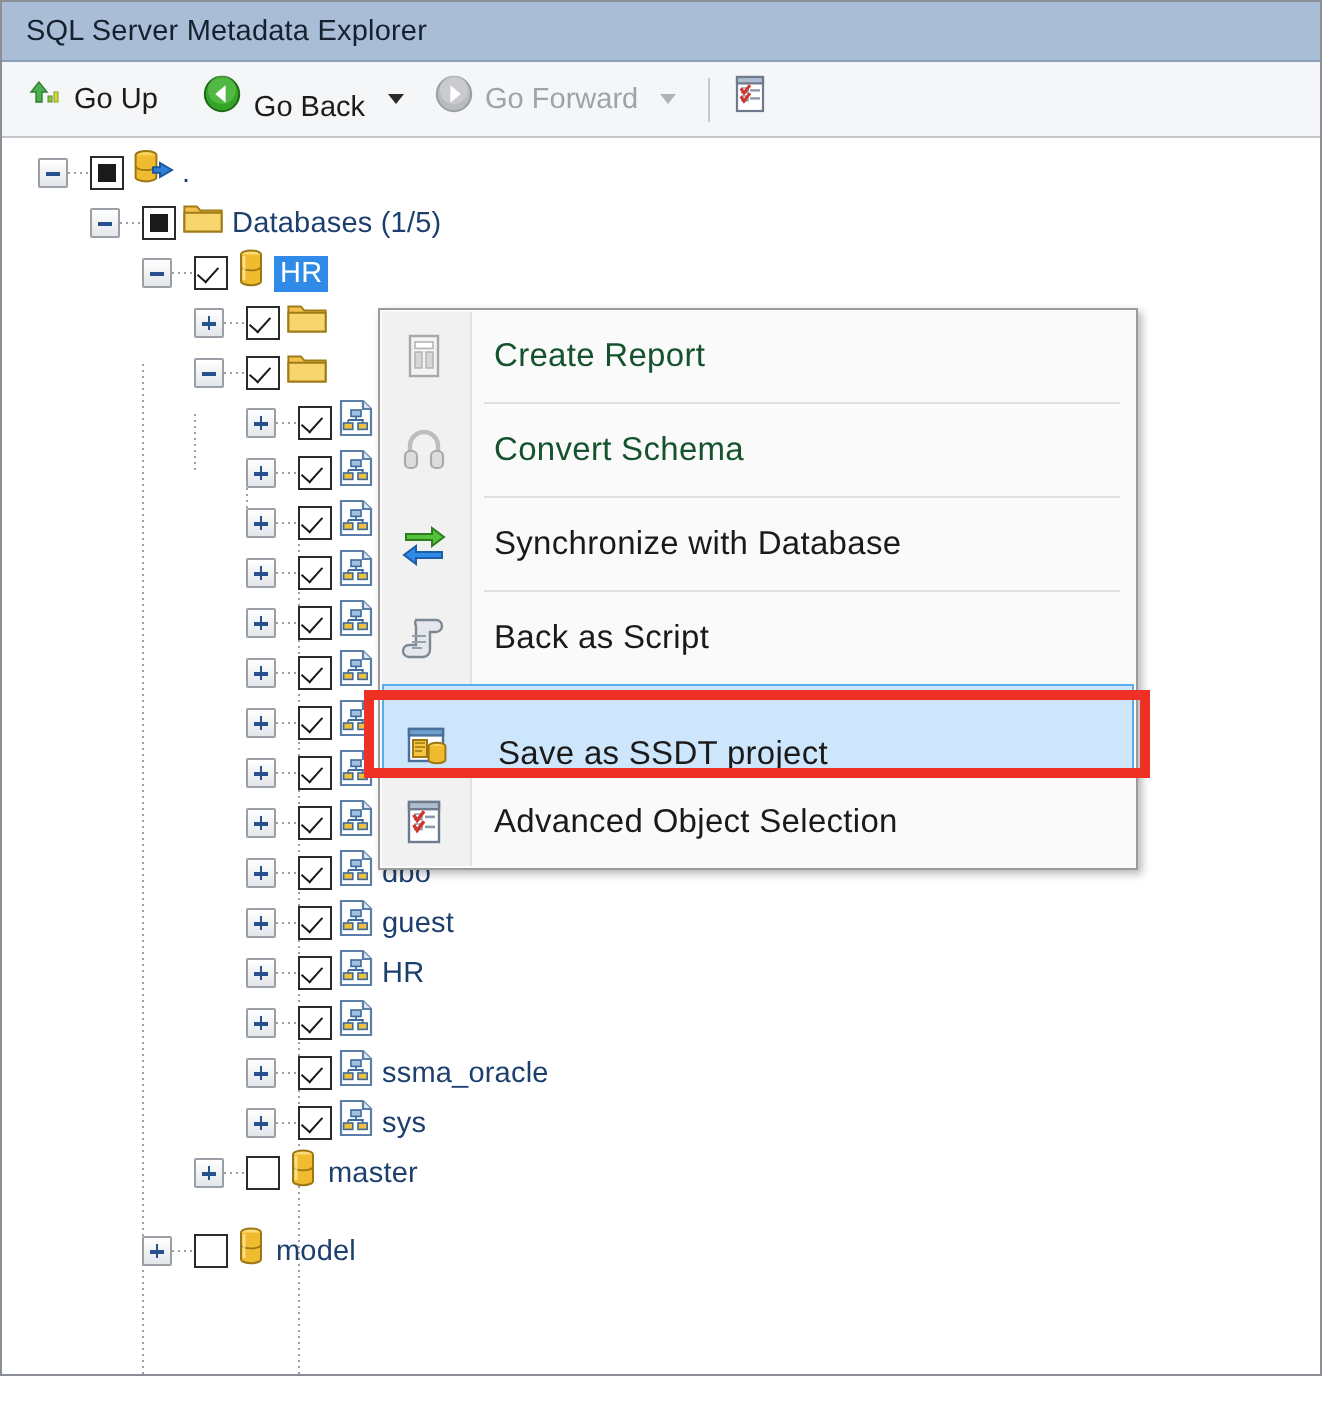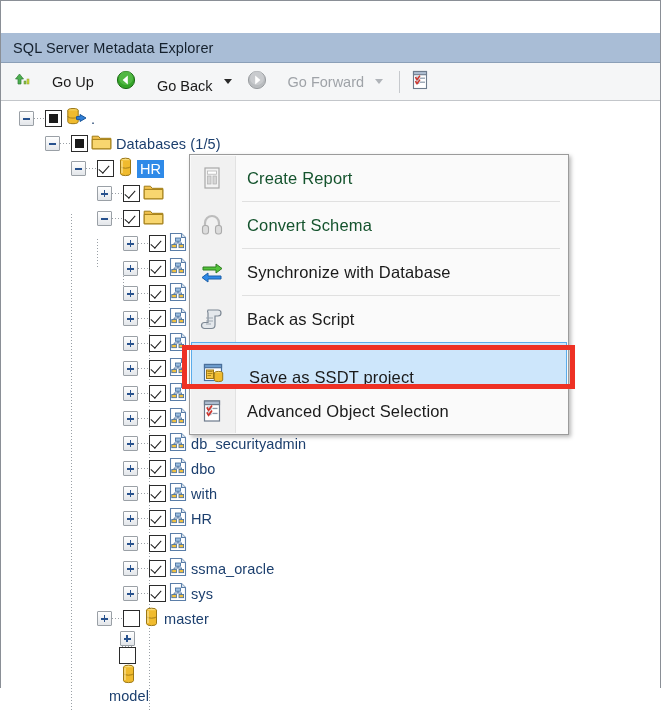--- a/index.html
+++ b/index.html
@@ -29,21 +29,20 @@
 
   
   #titlebar {
     height: 30px;
     background: #a9bdd6;
     border-bottom: 1px solid #8b9fb7;
     box-sizing: border-box;
     display: flex;
     align-items: center;
     padding-left: 12px;
-    margin-top: 32px;
   }
   #titlebar .title-text {
     font-size: 14.5px;
     color: #15212e;
     letter-spacing: .1px;
   }
 
   
   #toolbar {
     height: 38px;
@@ -51,21 +50,21 @@
     border-bottom: 1px solid #c3c6ca;
     box-sizing: border-box;
     display: flex;
     align-items: center;
     padding-left: 6px;
     gap: 0px;
   }
   .tb-btn {
     display: flex;
     align-items: center;
-    gap: 21px;
+    gap: 6px;
     padding: 3px 6px;
     border-radius: 3px;
     cursor: default;
     white-space: nowrap;
   }
   .tb-btn .lbl {
     font-size: 14.5px;
     color: #1b1b1b;
   }
   .tb-btn.disabled .lbl { color: #9fa3a8; }
@@ -523,21 +522,21 @@
         <span class="cb checked"></span>
         <span class="ic"><svg width="18" height="20" viewBox="0 0 18 20">
       <path d="M1.5 1.5 h11 l4 4 v13 h-15 z" fill="#ffffff" stroke="#5b7ea8" stroke-width="1.1"></path>
       <path d="M12.5 1.5 v4 h4" fill="#dce7f2" stroke="#5b7ea8" stroke-width="1.1"></path>
       <rect x="6.5" y="6" width="5" height="3.2" fill="#9fc0e0" stroke="#3f6punch" stroke-width=".8"></rect>
       <rect x="6.5" y="6" width="5" height="3.2" fill="#9fc0e0" stroke="#3f6a9c" stroke-width=".8"></rect>
       <rect x="2.8" y="12.5" width="4.6" height="3.2" fill="#f0c040" stroke="#3f6a9c" stroke-width=".8"></rect>
       <rect x="10" y="12.5" width="4.6" height="3.2" fill="#f0c040" stroke="#3f6a9c" stroke-width=".8"></rect>
       <path d="M9 9.2 v1.8 M5.1 11 h7.8 M5.1 11 v1.5 M12.3 11 v1.5" stroke="#3f6a9c" stroke-width=".9" fill="none"></path>
     </svg></span>
-        <span class="label">with</span>
+        <span class="label">guest</span>
       </div>
       <div class="row" style="top: 405px; padding-left: 122px;">
         <span class="exp plus"></span>
         <span class="dots"></span>
         <span class="cb checked"></span>
         <span class="ic"><svg width="18" height="20" viewBox="0 0 18 20">
       <path d="M1.5 1.5 h11 l4 4 v13 h-15 z" fill="#ffffff" stroke="#5b7ea8" stroke-width="1.1"></path>
       <path d="M12.5 1.5 v4 h4" fill="#dce7f2" stroke="#5b7ea8" stroke-width="1.1"></path>
       <rect x="6.5" y="6" width="5" height="3.2" fill="#9fc0e0" stroke="#3f6punch" stroke-width=".8"></rect>
       <rect x="6.5" y="6" width="5" height="3.2" fill="#9fc0e0" stroke="#3f6a9c" stroke-width=".8"></rect>
@@ -596,21 +595,21 @@
         <span class="dots"></span>
         <span class="cb"></span>
         <span class="ic"><svg width="17" height="20" viewBox="0 0 17 20">
       <ellipse cx="8.5" cy="3.2" rx="5" ry="2" fill="#f9dc79" stroke="#9c7714" stroke-width="1"></ellipse>
       <path d="M3.5 3.2 v13.4 a5 2 0 0 0 10 0 v-13.4" fill="#f0bb2e" stroke="#9c7714" stroke-width="1"></path>
       <path d="M3.5 9.2 a5 2 0 0 0 10 0" fill="none" stroke="#9c7714" stroke-width=".9"></path>
       <path d="M5 4 v12" stroke="#fbe9a8" stroke-width="1.4" opacity=".8"></path>
     </svg></span>
         <span class="label">master</span>
       </div>
-      <div class="row" style="top: 530px; padding-left: 104px; flex-direction: column;">
+      <div class="row" style="top: 544px; padding-left: 70px;">
         <span class="exp plus"></span>
         <span class="dots"></span>
         <span class="cb"></span>
         <span class="ic"><svg width="17" height="20" viewBox="0 0 17 20">
       <ellipse cx="8.5" cy="3.2" rx="5" ry="2" fill="#f9dc79" stroke="#9c7714" stroke-width="1"></ellipse>
       <path d="M3.5 3.2 v13.4 a5 2 0 0 0 10 0 v-13.4" fill="#f0bb2e" stroke="#9c7714" stroke-width="1"></path>
       <path d="M3.5 9.2 a5 2 0 0 0 10 0" fill="none" stroke="#9c7714" stroke-width=".9"></path>
       <path d="M5 4 v12" stroke="#fbe9a8" stroke-width="1.4" opacity=".8"></path>
     </svg></span>
         <span class="label">model</span>

